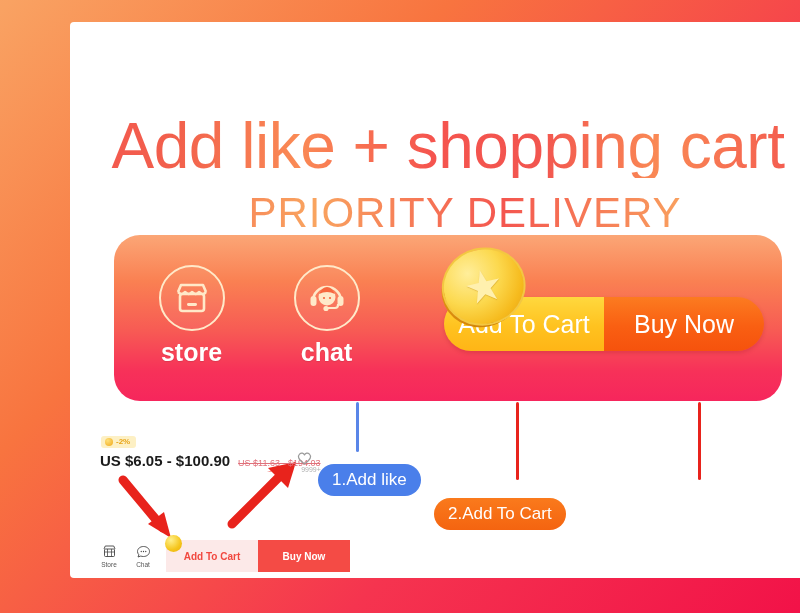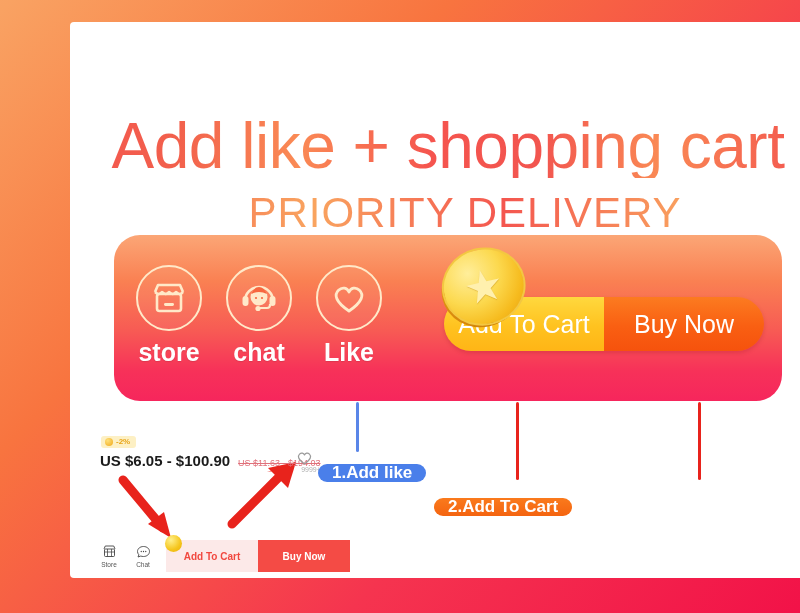--- a/index.html
+++ b/index.html
@@ -102,21 +102,21 @@
   .oldprice{
     font-size:9px;color:#E0707A;text-decoration:line-through;white-space:nowrap;
   }
   .heartBox{position:absolute;left:226px;top:428px;width:30px;text-align:center;}
   .hcount{font-size:7px;color:#AFAFAF;margin-top:0px;}
 
   
   .pill{
     position:absolute;border-radius:16px;color:#fff;
     font-size:17px;display:flex;align-items:center;justify-content:center;
-    white-space:nowrap;padding:0 14px;height:18px;font-weight:bold;
+    white-space:nowrap;padding:0 14px;height:32px;
   }
   .pill.blue{background:#4A7FEA;}
   .pill.orange{background:linear-gradient(180deg,#FA7A1C,#F46410);}
 
   
   .bottombar{position:absolute;left:22px;top:514px;width:265px;height:40px;display:flex;align-items:center;}
   .bbIcon{width:34px;display:flex;flex-direction:column;align-items:center;gap:2px;}
   .bbLbl{font-size:6.5px;color:#555;}
   .bbBtns{margin-left:6px;display:flex;height:32px;width:184px;}
   .bbAtc{
@@ -172,30 +172,20 @@
               <circle cx="16" cy="18" r="1.1" fill="#F7673F"></circle>
               <circle cx="22" cy="18" r="1.1" fill="#F7673F"></circle>
               <path d="M19 28 h8 a3 3 0 0 0 3 -3 v-1" fill="none" stroke="#FFE9C9" stroke-width="2.2"></path>
               <circle cx="18" cy="28.5" r="2.6" fill="#FFE9C9"></circle>
             </svg>
           </span>
         </div>
         <div class="iconlbl">chat</div>
       </div>
 
-      <div class="iconcol">
-        <div class="circ">
-          <span>
-            <svg width="36" height="33" viewBox="0 0 36 33">
-              <path d="M18 29 C4 19.5 3 12.5 7.5 8.2 C11.4 4.5 16.2 6 18 10 C19.8 6 24.6 4.5 28.5 8.2 C33 12.5 32 19.5 18 29 Z" fill="none" stroke="#FFE9C9" stroke-width="2.8" stroke-linejoin="round"></path>
-            </svg>
-          </span>
-        </div>
-        <div class="iconlbl">Like</div>
-      </div>
 
     </div>
 
     <div class="ctaWrap">
       <div class="cta atc">Add To Cart</div>
       <div class="cta bn">Buy Now</div>
     </div>
   </div>
 
   <div class="coin">

